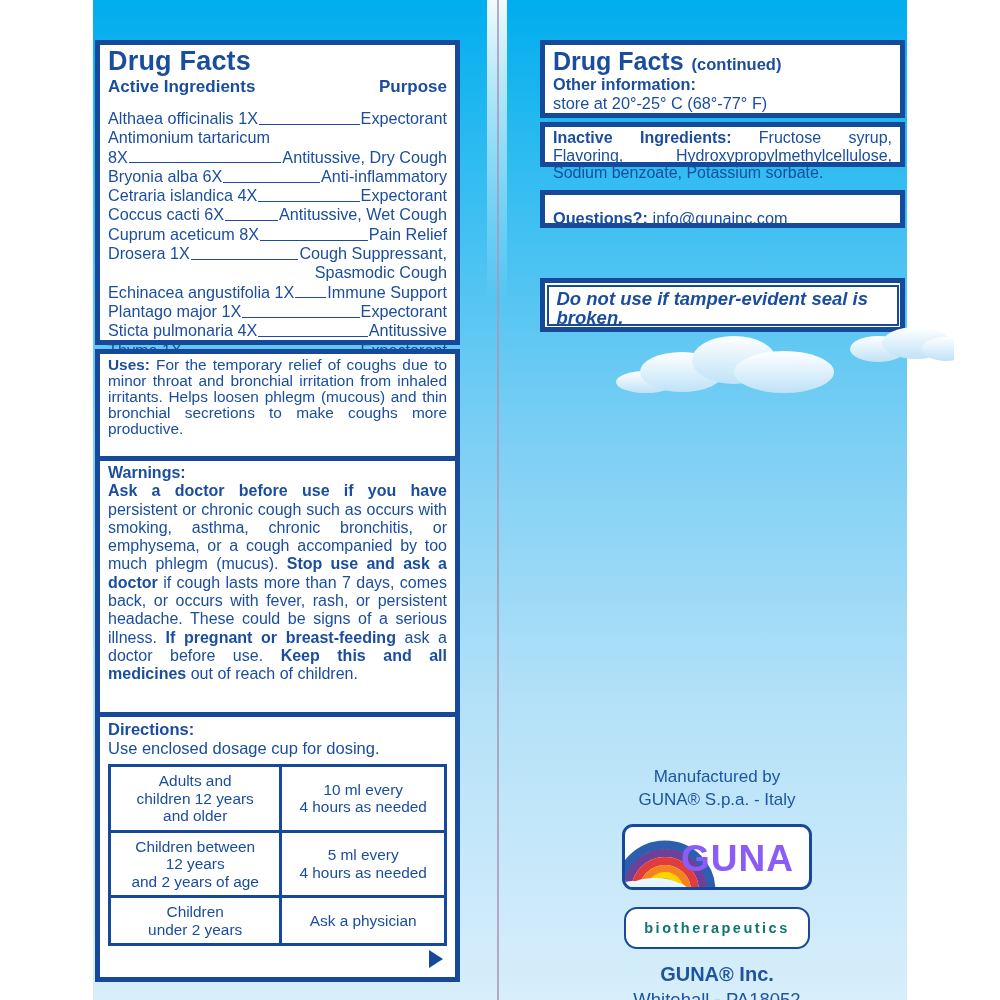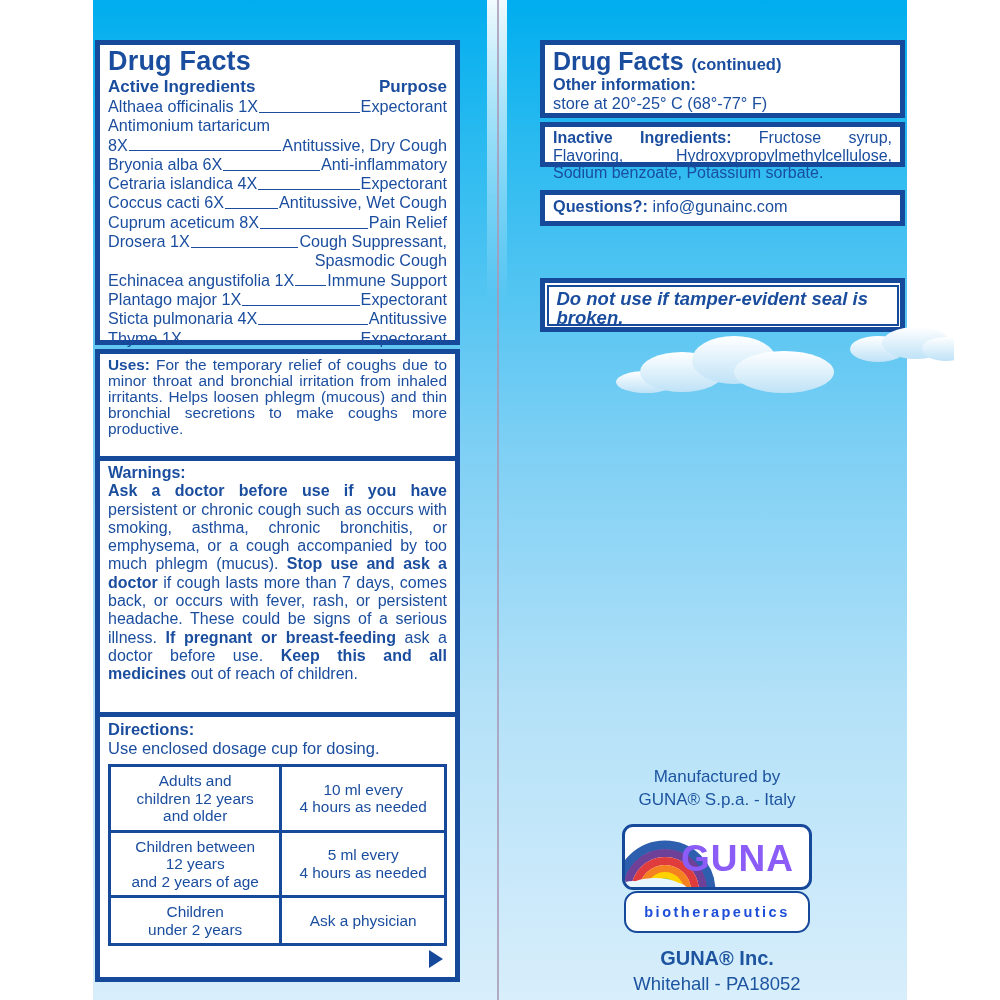--- a/index.html
+++ b/index.html
@@ -12,21 +12,21 @@
   .fold{position:absolute;left:497px;top:0;width:2px;height:1000px;background:#a898b6;opacity:.8;}
 
   .dfbox{position:absolute;background:#fff;border:5px solid #17499b;box-sizing:border-box;}
   .lbox{left:95px;width:365px;}
   .rbox{left:540px;width:365px;}
 
   
   .box-active{top:40px;height:305px;padding:1px 8px 0 8px;}
   .df-title{font-size:27px;font-weight:bold;line-height:31px;letter-spacing:.2px;}
   .colhead{display:flex;justify-content:space-between;font-weight:bold;font-size:17px;line-height:20px;}
-  .ing-rows{margin-top:0;}
+  .ing-rows{margin-top:12px;}
   .ing-row{display:flex;align-items:baseline;font-size:16.2px;line-height:19.3px;white-space:nowrap;}
   .ing-fill{flex:1 1 auto;min-width:6px;border-bottom:1.5px solid #1a4d9e;align-self:flex-end;margin:0 1px 3.5px 1px;}
   .no-fill .ing-fill{border-bottom:none;}
 
   .box-uses{top:349px;height:126px;padding:3px 8px;font-size:15.4px;line-height:16.1px;text-align:justify;}
   .box-warnings{top:456px;height:316px;padding:3px 8px;font-size:16px;line-height:18.3px;text-align:justify;}
   .warn-head{font-weight:bold;text-align:left;}
   .box-directions{top:712px;height:270px;padding:3px 8px;}
   .dir-head{font-weight:bold;font-size:16.5px;line-height:19px;}
   .dir-sub{font-size:16.5px;line-height:19px;}
@@ -38,38 +38,38 @@
        border-top:9px solid transparent;border-bottom:9px solid transparent;border-left:14px solid #17499b;}
 
   
   .box-continued{top:40px;height:78px;padding:2px 8px;}
   .title-row{display:flex;align-items:baseline;gap:8px;}
   .df2-title{font-size:25px;font-weight:bold;line-height:28px;}
   .df2-suffix{font-size:16.5px;font-weight:bold;}
   .other-label{font-weight:bold;font-size:16.3px;line-height:19px;}
   .other-value{font-size:16.3px;line-height:19px;}
   .box-inactive{top:122px;height:45px;padding:2px 8px;font-size:16px;line-height:17.7px;text-align:justify;}
-  .box-questions{top:190px;height:36px;padding:2px 8px;font-size:16.3px;line-height:19px;}
+  .box-questions{top:190px;height:36px;padding:14px 8px;font-size:16.3px;line-height:19px;}
   .box-tamper{top:278px;height:54px;padding:0;}
   .tamper-inner{position:absolute;left:1.5px;right:1.5px;top:1.5px;bottom:1.5px;border:2px solid #17499b;
       padding:2px 8px;font-size:18.5px;line-height:19.5px;font-weight:bold;font-style:italic;box-sizing:border-box;}
 
   .cloud1{position:absolute;left:616px;top:330px;width:222px;height:66px;}
   .cloud2{position:absolute;left:850px;top:323px;width:104px;height:42px;}
 
   .footer-col{position:absolute;left:567px;top:765px;width:300px;text-align:center;color:#1d549f;}
   .mfg1{font-size:17px;line-height:23px;}
   .mfg2{font-size:17px;line-height:23px;}
   .logo-box{position:relative;margin:13px auto 0 auto;width:190px;height:66px;background:#fff;
       border:3px solid #17499b;border-radius:11px;overflow:hidden;box-sizing:border-box;}
   .logo-text{position:absolute;left:56px;top:11px;font-size:37px;font-weight:bold;letter-spacing:1px;color:#8b5cf6;}
   .rainbow{position:absolute;left:-4px;bottom:-2px;width:100px;height:62px;}
-  .bio-pill{margin:1px auto 0 auto;width:186px;height:42px;border:2.5px solid #17499b;border-radius:13px;
+  .bio-pill{margin:17px auto 0 auto;width:186px;height:42px;border:2.5px solid #17499b;border-radius:13px;
       background:#fff;box-sizing:border-box;display:flex;align-items:center;justify-content:center;
-      font-size:14.5px;font-weight:bold;letter-spacing:2.5px;color:#1d4ed8;}
+      font-size:14.5px;font-weight:bold;letter-spacing:2.5px;color:#0f766e;}
   .company{margin-top:12px;font-size:20px;font-weight:bold;line-height:26px;}
   .address{font-size:18.5px;line-height:25px;}
   .website{font-size:18.5px;line-height:24px;}
 </style>
 </head>
 <body>
 
 <div class="page">
   <div class="sky"></div>
   <div class="fold-glow"></div>

